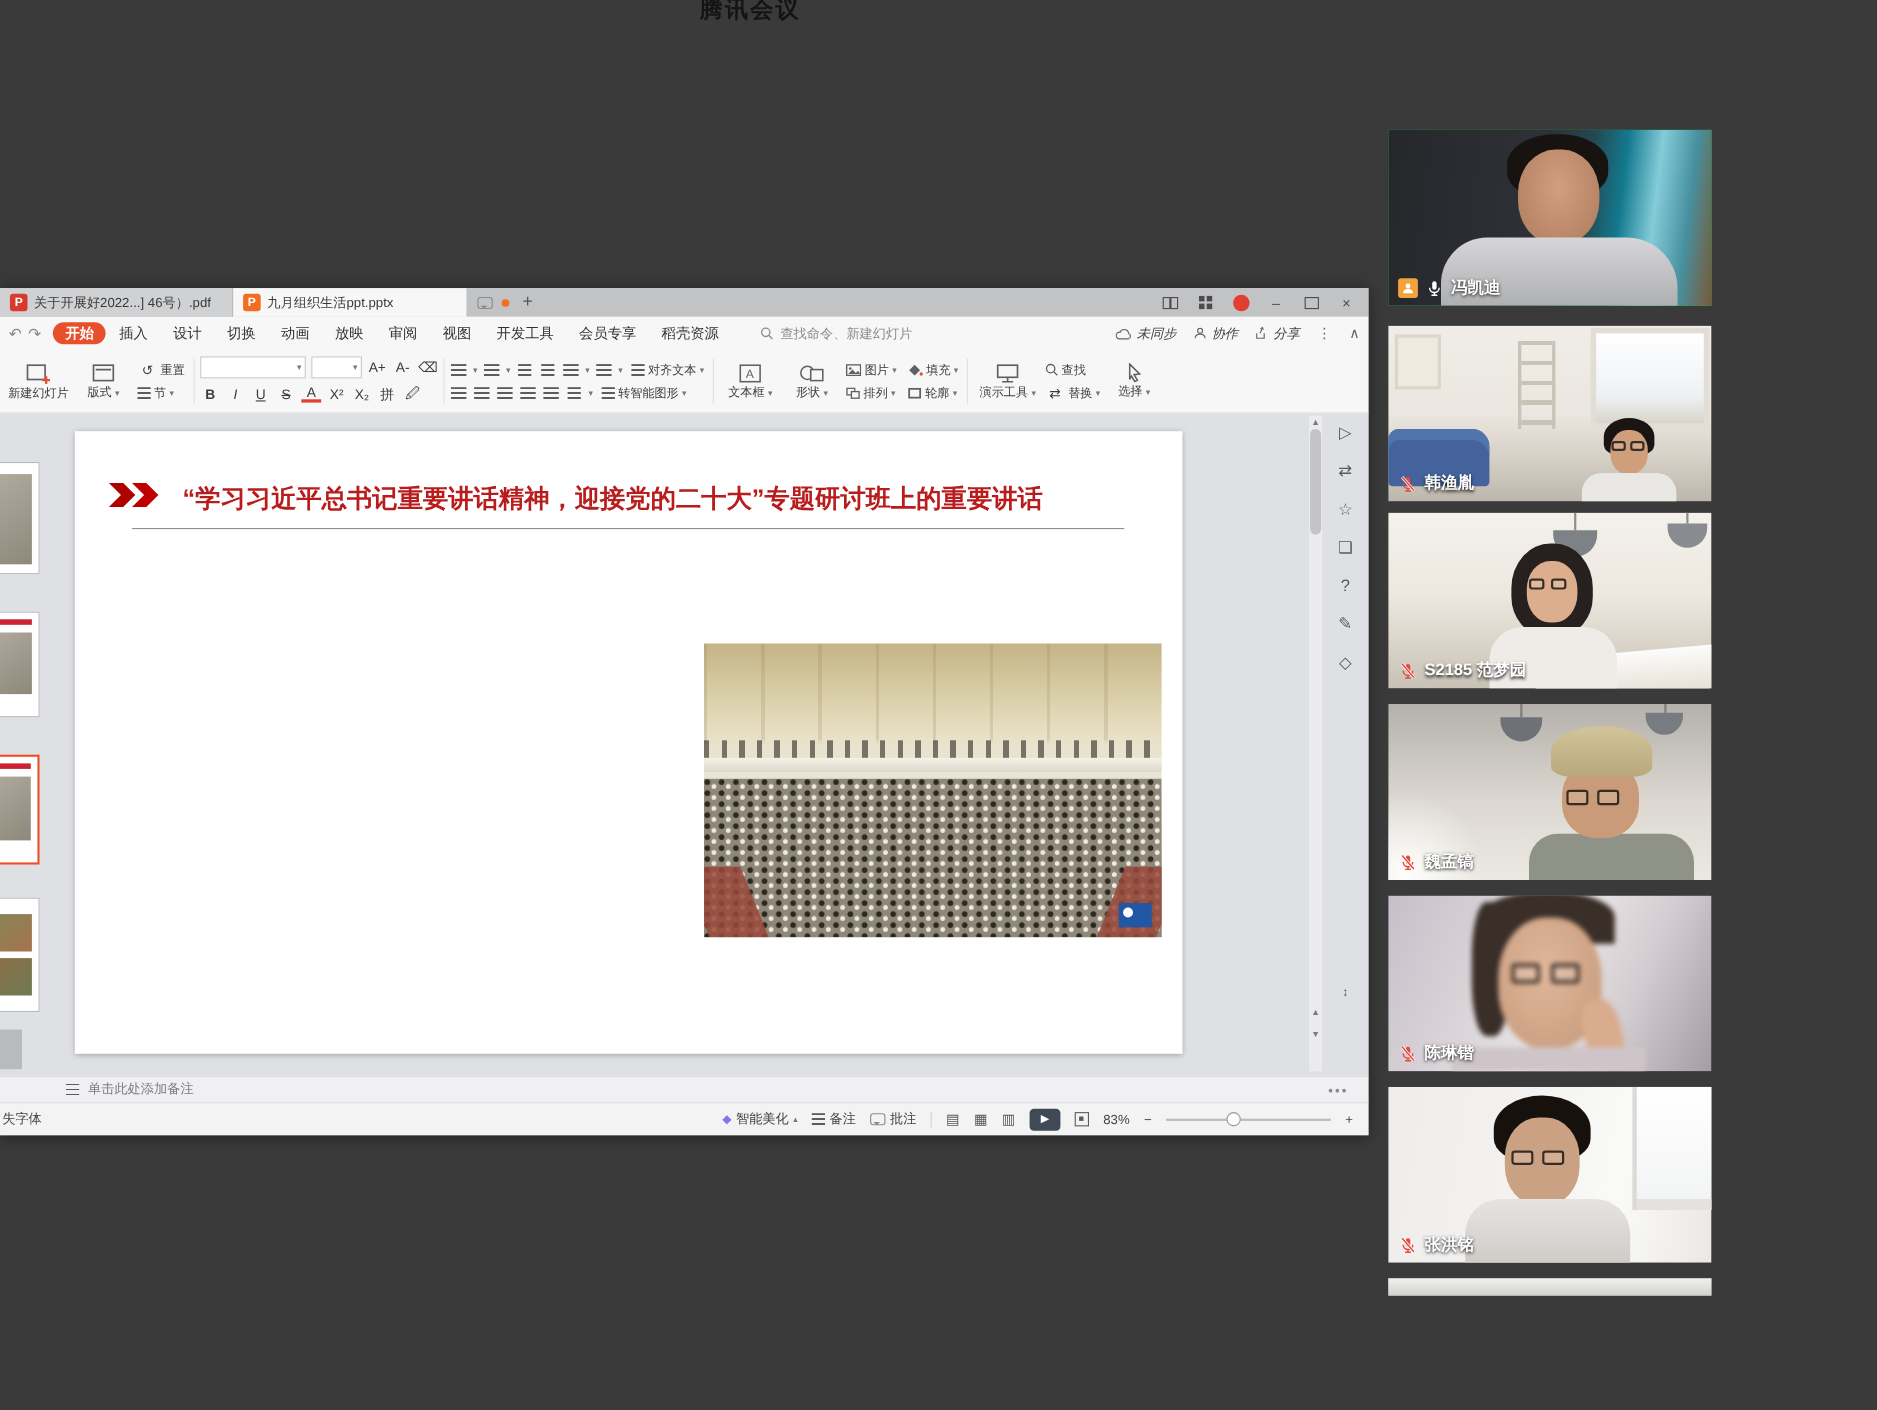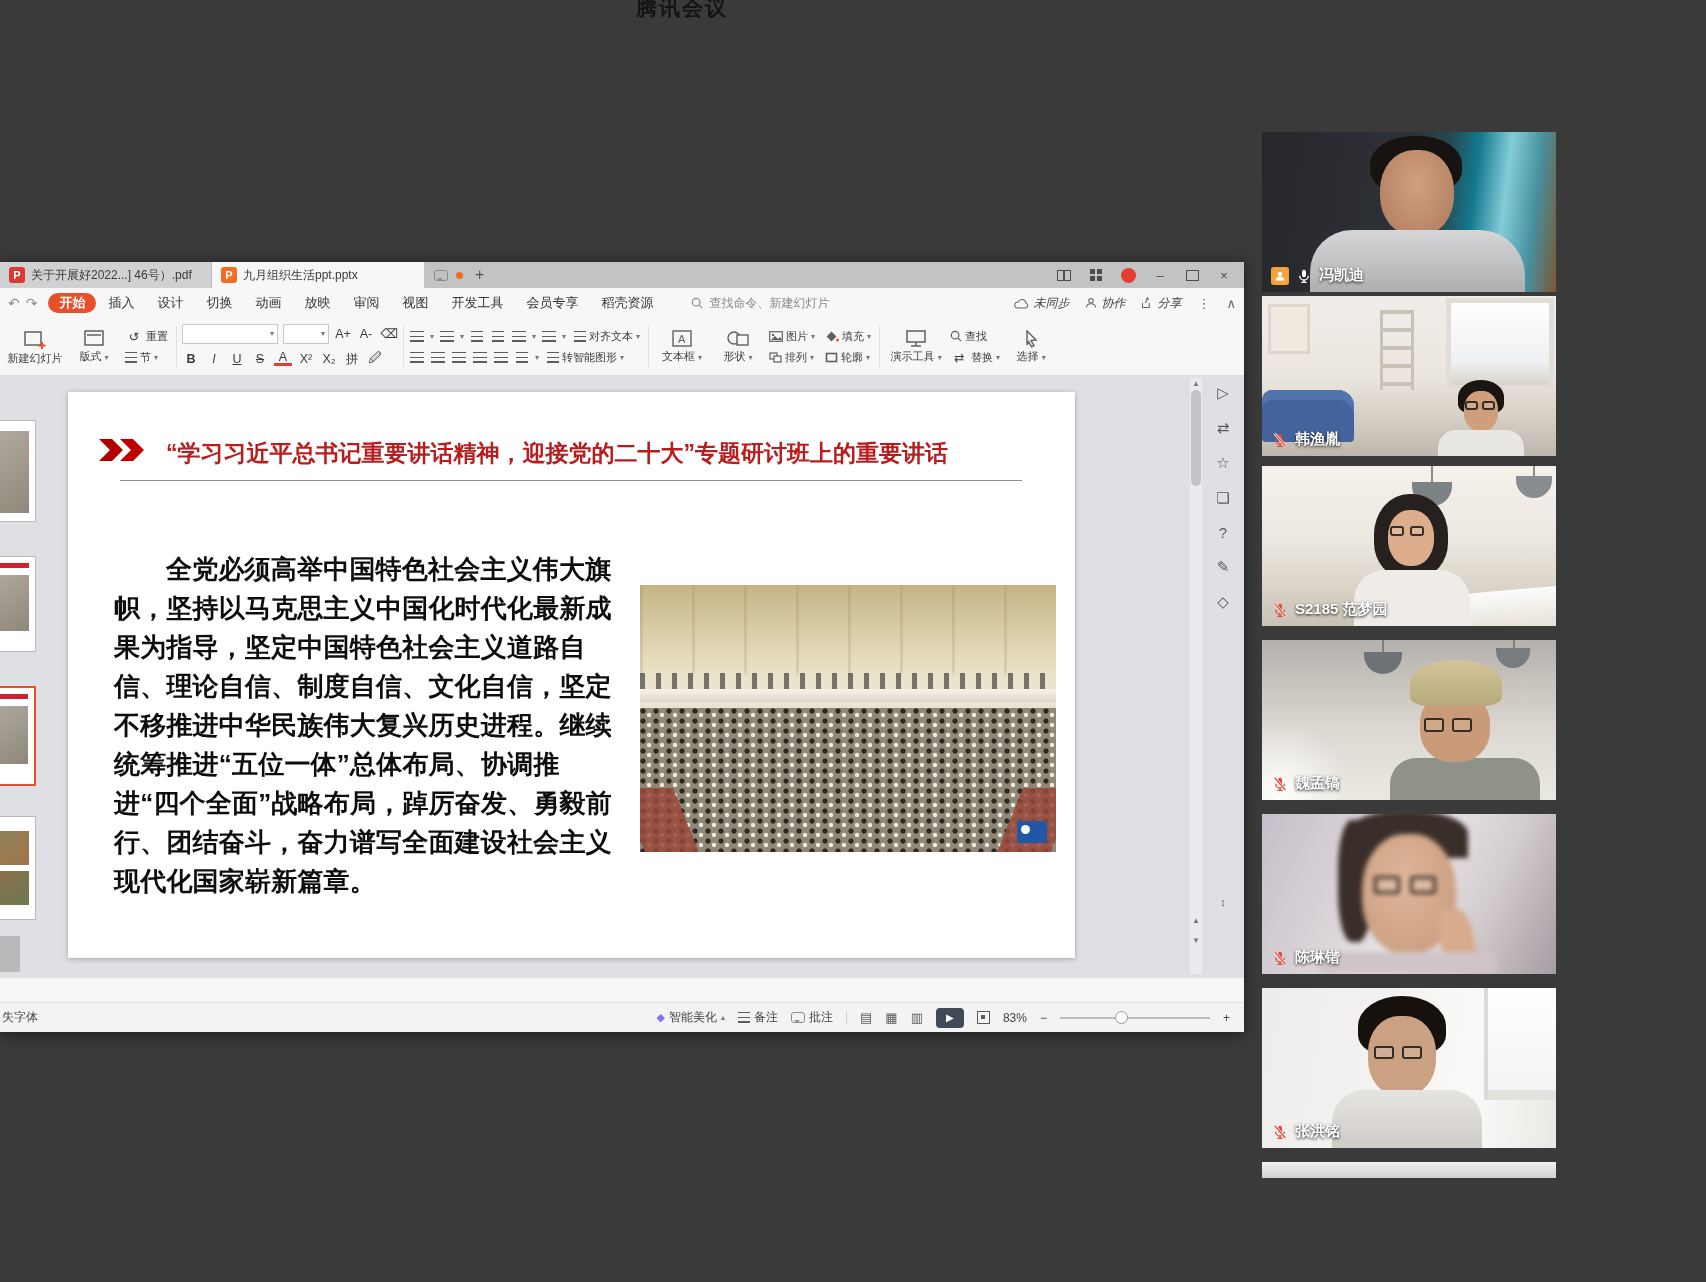--- a/index.html
+++ b/index.html
@@ -142,21 +142,21 @@
     display:flex; align-items:center; justify-content:center; }
   .fitico { width:13px; height:13px; border:1.5px solid #5a5a5c; position:relative; }
   .fitico::after { content:""; position:absolute; left:3px; top:3px; width:4px; height:4px; background:#5a5a5c; }
   .zslider { width:150px; height:2px; background:#bcbcbe; position:relative; }
   .zthumb { position:absolute; left:55px; top:-6px; width:13px; height:13px; border-radius:50%;
     background:#fdfdfd; border:1px solid #9a9a9c; }
 
   
   .vtile { position:absolute; left:1262px; width:294px; height:160px; background:#1d1d1e; overflow:hidden; }
   .vtile.active { outline:2px solid #2fc05b; outline-offset:-2px; }
-  .t0{top:132px} .t1{top:296px} .t2{top:466px} .t3{top:640px} .t4{top:814px} .t5{top:988px}
+  .t0{top:118px} .t1{top:296px} .t2{top:466px} .t3{top:640px} .t4{top:814px} .t5{top:988px}
   .scene { position:absolute; inset:0; }
   .tinfo { position:absolute; left:9px; bottom:7px; display:flex; align-items:center; gap:6px; z-index:3; }
   .pname { color:#fff; font-size:15px; font-weight:bold; text-shadow:0 1px 3px rgba(0,0,0,.9); }
   .pbadge { width:18px; height:18px; background:#f2a33c; border-radius:3px; display:flex;
     align-items:center; justify-content:center; }
   .mic { width:18px; height:18px; display:flex; align-items:center; justify-content:center; }
   .lens { position:absolute; border:2px solid rgba(28,22,18,.85); border-radius:3px; background:rgba(255,255,255,.14); }
   .vtile-partial { position:absolute; left:1262px; top:1162px; width:294px; height:16px;
     background:linear-gradient(180deg,#f0f0ef,#d2d1cf); }
 
@@ -531,21 +531,20 @@
 
     <div class="slide">
       <span class="chevrons">
         <svg width="52" height="28" viewBox="0 0 52 28">
             <path d="M3 3h13l11 11-11 11H3l11-11z" fill="#b00000"></path>
             <path d="M24 3h13l11 11-11 11H24l11-11z" fill="#c00000"></path>
           </svg>
       </span>
       <div class="slide-title">“学习习近平总书记重要讲话精神，迎接党的二十大”专题研讨班上的重要讲话</div>
       <div class="title-line"></div>
-      <div class="slide-body">全党必须高举中国特色社会主义伟大旗帜，坚持以马克思主义中国化时代化最新成果为指导，坚定中国特色社会主义道路自信、理论自信、制度自信、文化自信，坚定不移推进中华民族伟大复兴历史进程。继续统筹推进“五位一体”总体布局、协调推进“四个全面”战略布局，踔厉奋发、勇毅前行、团结奋斗，奋力谱写全面建设社会主义现代化国家崭新篇章。</div>
       <div class="photo">
         <span class="ph-dais"></span>
         <span class="ph-table"></span>
         <span class="ph-crowd"></span>
         <span class="ph-aisle l"></span>
         <span class="ph-aisle r"></span>
         <span class="ph-mark"></span>
       </div>
     </div>
 
@@ -562,20 +561,25 @@
       <span>❏</span>
       <span>?</span>
       <span>✎</span>
       <span>◇</span>
     </div>
     <div class="nav2">
       <span>↕</span>
     </div>
   </div>
 
+  <div class="notesbar">
+    <span class="li sm"></span>
+    <span>单击此处添加备注</span>
+    <span class="notes-more">•••</span>
+  </div>
 
   <div class="statusbar">
     <span>失字体</span>
     <span class="sb-spacer"></span>
     <span class="sb-item">
       <span class="sb-diamond">◆</span>
       <span>智能美化</span>
         <span class="car">▴</span>
     </span>
     <span class="sb-item">

